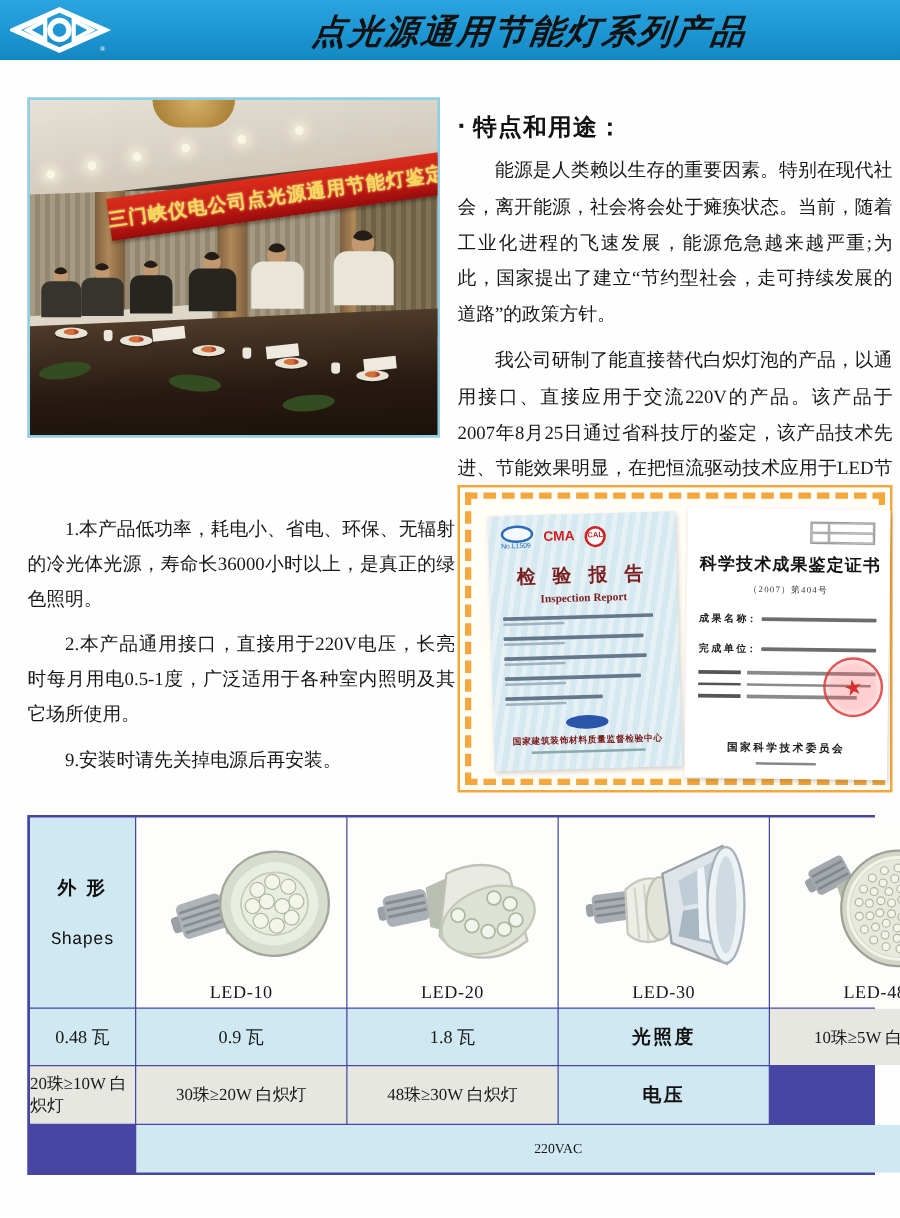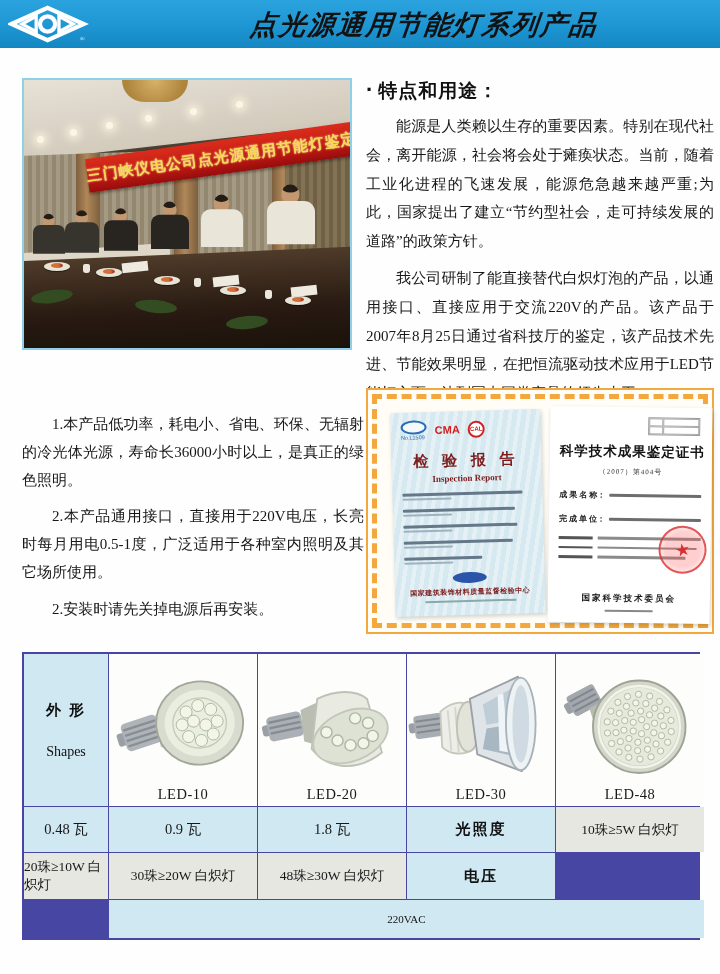--- a/index.html
+++ b/index.html
@@ -63,21 +63,21 @@
   .leaf { position:absolute; width:42px; height:13px; border-radius:50%;
            background:#2f4b22; }
   .cup { position:absolute; width:7px; height:9px; background:#f1efe6; border-radius:2px 2px 3px 3px; }
   .paper { position:absolute; width:26px; height:10px; background:#f4f2ea; transform:rotate(-6deg); }
   .photo-tone { position:absolute; inset:0; background:rgba(140,100,40,.05); pointer-events:none; }
 
   
   .sec-h { font-family:"Liberation Sans","DejaVu Sans",sans-serif; font-weight:900;
            font-size:19px; color:#111; letter-spacing:1px; }
   .sec-h .dot { font-size:22px; margin-right:4px; }
-  .features { position:absolute; left:366px; top:77px; width:348px; }
+  .features { position:absolute; left:366px; top:88px; width:348px; }
   .features p { margin-top:8px; font-size:15px; line-height:1.92; text-align:justify;
            text-indent:2em; color:#171717; }
   .desc { position:absolute; left:22px; top:402px; width:342px; }
   .desc p { margin-top:9px; font-size:15px; line-height:1.85; text-align:justify;
            text-indent:2em; color:#171717; }
 
   
   .certs { position:absolute; left:366px; top:388px; width:348px; height:246px;
            border:2px solid #f3a73c; background:#fffef9; padding:4px; }
   .certs-inner { width:100%; height:100%; border:5px dashed #f3a73c; position:relative;
@@ -130,23 +130,23 @@
 
   
   .spec { position:absolute; left:22px; top:652px; width:678px;
          display:grid; grid-template-columns:84px 1fr 1fr 1fr 1fr;
          grid-template-rows:152px 45px 46px 38px; gap:1px;
          background:#4747a3; border:2px solid #4747a3; }
   .spec > div { background:#fff; display:flex; align-items:center; justify-content:center; }
   .hd { background:#cfe8f2 !important; flex-direction:column;
          font-family:"Liberation Sans","DejaVu Sans",sans-serif; font-weight:bold;
          font-size:15px; color:#111; letter-spacing:2px; }
-  .hd .en { font-family:Liberation Serif, serif; font-weight:normal; letter-spacing:0;
+  .hd .en { font-family:Liberation Mono, monospace; font-weight:normal; letter-spacing:0;
          font-size:14px; margin-top:24px; }
-  .shape-cell { position:relative; background:#fdfdfb !important; }
+  .shape-cell { position:relative; background:#fdfdfb !important;padding-left:20px; }
   .shape-cell svg { margin-bottom:14px; }
   .model-label { position:absolute; left:0; right:0; bottom:3px; text-align:center;
          font-size:14.5px; color:#181818; letter-spacing:.5px; }
   .blue-row { background:#cfe8f2 !important; font-size:14.5px; color:#181818; }
   .gray-row { background:#e7e7e1 !important; font-size:13.5px; color:#181818; }
   .volt-cell { grid-column:2 / 6; background:#cfe8f2 !important; font-size:11px; }
 
   
   .slogan { position:absolute; left:0; top:941px; width:720px; text-align:center;
          font-family:"Liberation Sans","DejaVu Sans",sans-serif; font-weight:900;
@@ -238,21 +238,21 @@
     <div class="sec-h">
       <span class="dot">·</span><span>特点和用途：</span>
     </div>
     <p>能源是人类赖以生存的重要因素。特别在现代社会，离开能源，社会将会处于瘫痪状态。当前，随着工业化进程的飞速发展，能源危急越来越严重;为此，国家提出了建立“节约型社会，走可持续发展的道路”的政策方针。</p>
     <p>我公司研制了能直接替代白炽灯泡的产品，以通用接口、直接应用于交流220V的产品。该产品于2007年8月25日通过省科技厅的鉴定，该产品技术先进、节能效果明显，在把恒流驱动技术应用于LED节能灯方面，达到国内同类产品的领先水平。</p>
   </section>
 
   <section class="desc">
     <p>1.本产品低功率，耗电小、省电、环保、无辐射的冷光体光源，寿命长36000小时以上，是真正的绿色照明。</p>
     <p>2.本产品通用接口，直接用于220V电压，长亮时每月用电0.5-1度，广泛适用于各种室内照明及其它场所使用。</p>
-    <p>2.安装时请先关掉电源后再安装。</p>
+    <p>9.安装时请先关掉电源后再安装。</p>
   </section>
 
   <div class="certs">
     <div class="certs-inner">
 
       <div class="cert cert-left">
         <div class="logo-row">
           <div>
             <div class="oval-logo"></div>
             <div class="oval-no">No.L1509</div>

